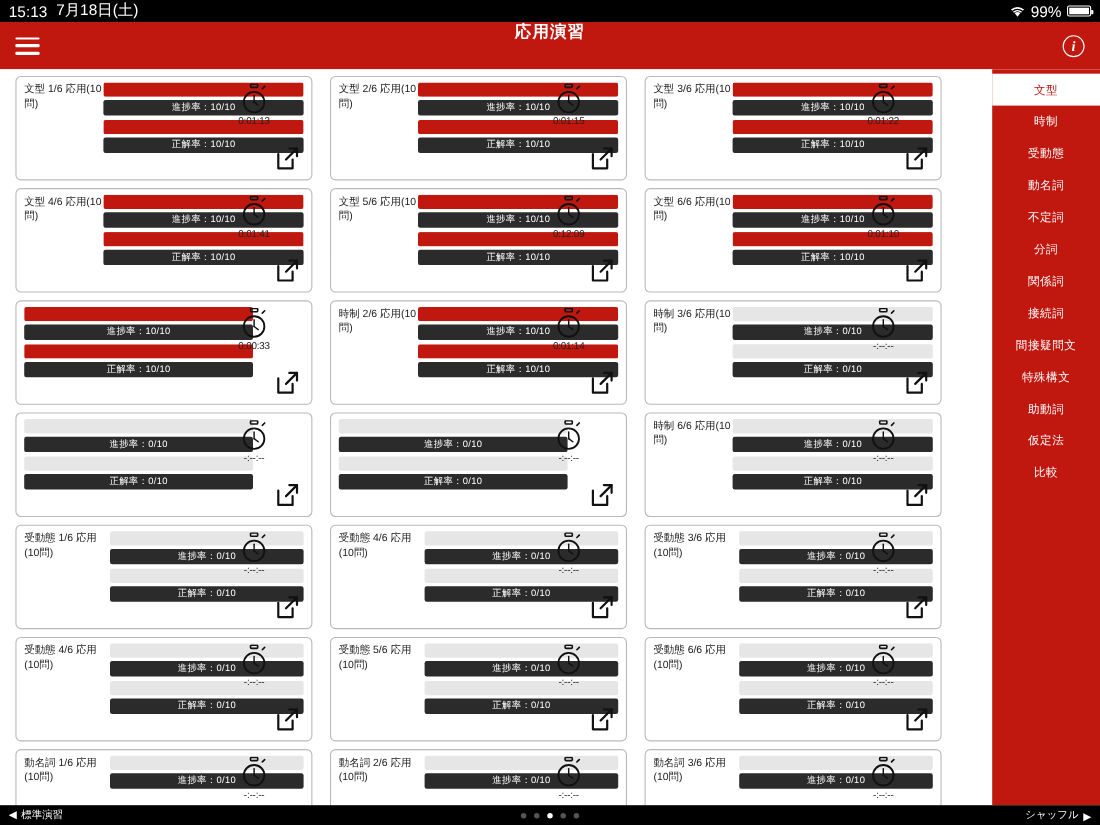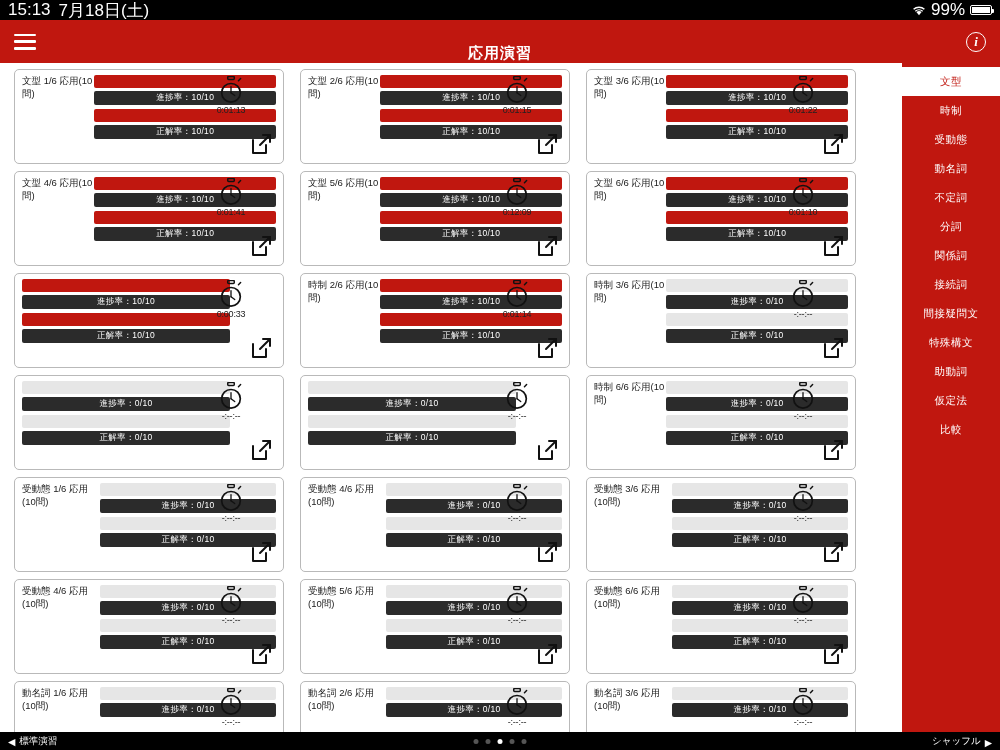--- a/index.html
+++ b/index.html
@@ -8,41 +8,41 @@
     font-family: "Liberation Sans", sans-serif;
     background: #ffffff;
     overflow: hidden;
   }
   .screen { position: relative; width: 1000px; height: 750px; }
 
   
   .statusbar {
     height: 20px; background: #000; color: #fff;
     display: flex; align-items: center;
-    font-size: 17px; padding: 0 8px;
+    font-size: 14px; padding: 0 8px;
   }
   .statusbar .time { margin-right: 8px; }
   .statusbar .date { }
   .statusbar .right { margin-left: auto; display: flex; align-items: center; gap: 5px; }
   .wifi-icon { display: inline-block; width: 14px; height: 11px; position: relative; }
   .wifi-icon svg { display:block; }
   .batt {
     width: 22px; height: 10px; border: 1px solid #fff; border-radius: 2px;
     position: relative; display: inline-block;
   }
   .batt::after {
     content: ""; position: absolute; right: -3px; top: 3px;
     width: 2px; height: 4px; background: #fff; border-radius: 0 1px 1px 0;
   }
   .batt > i { position: absolute; left: 1px; top: 1px; bottom: 1px; right: 1px; background: #fff; display: block; }
 
   
   .navbar {
     height: 43px; background: #c0170f; position: relative;
-    display: flex; align-items: flex-end; justify-content: center;
+    display: flex; align-items: flex-start; justify-content: center;
   }
   .navbar .title { color: #fff; font-size: 15px; font-weight: bold; letter-spacing: 1px; }
   .hamburger {
     position: absolute; left: 14px; top: 50%; transform: translateY(-50%);
     width: 22px; height: 16px; display: flex; flex-direction: column; justify-content: space-between;
     cursor: pointer;
   }
   .hamburger span { display: block; height: 2.5px; background: #fff; border-radius: 1px; }
   .info-btn {
     position: absolute; right: 14px; top: 50%; transform: translateY(-50%);

